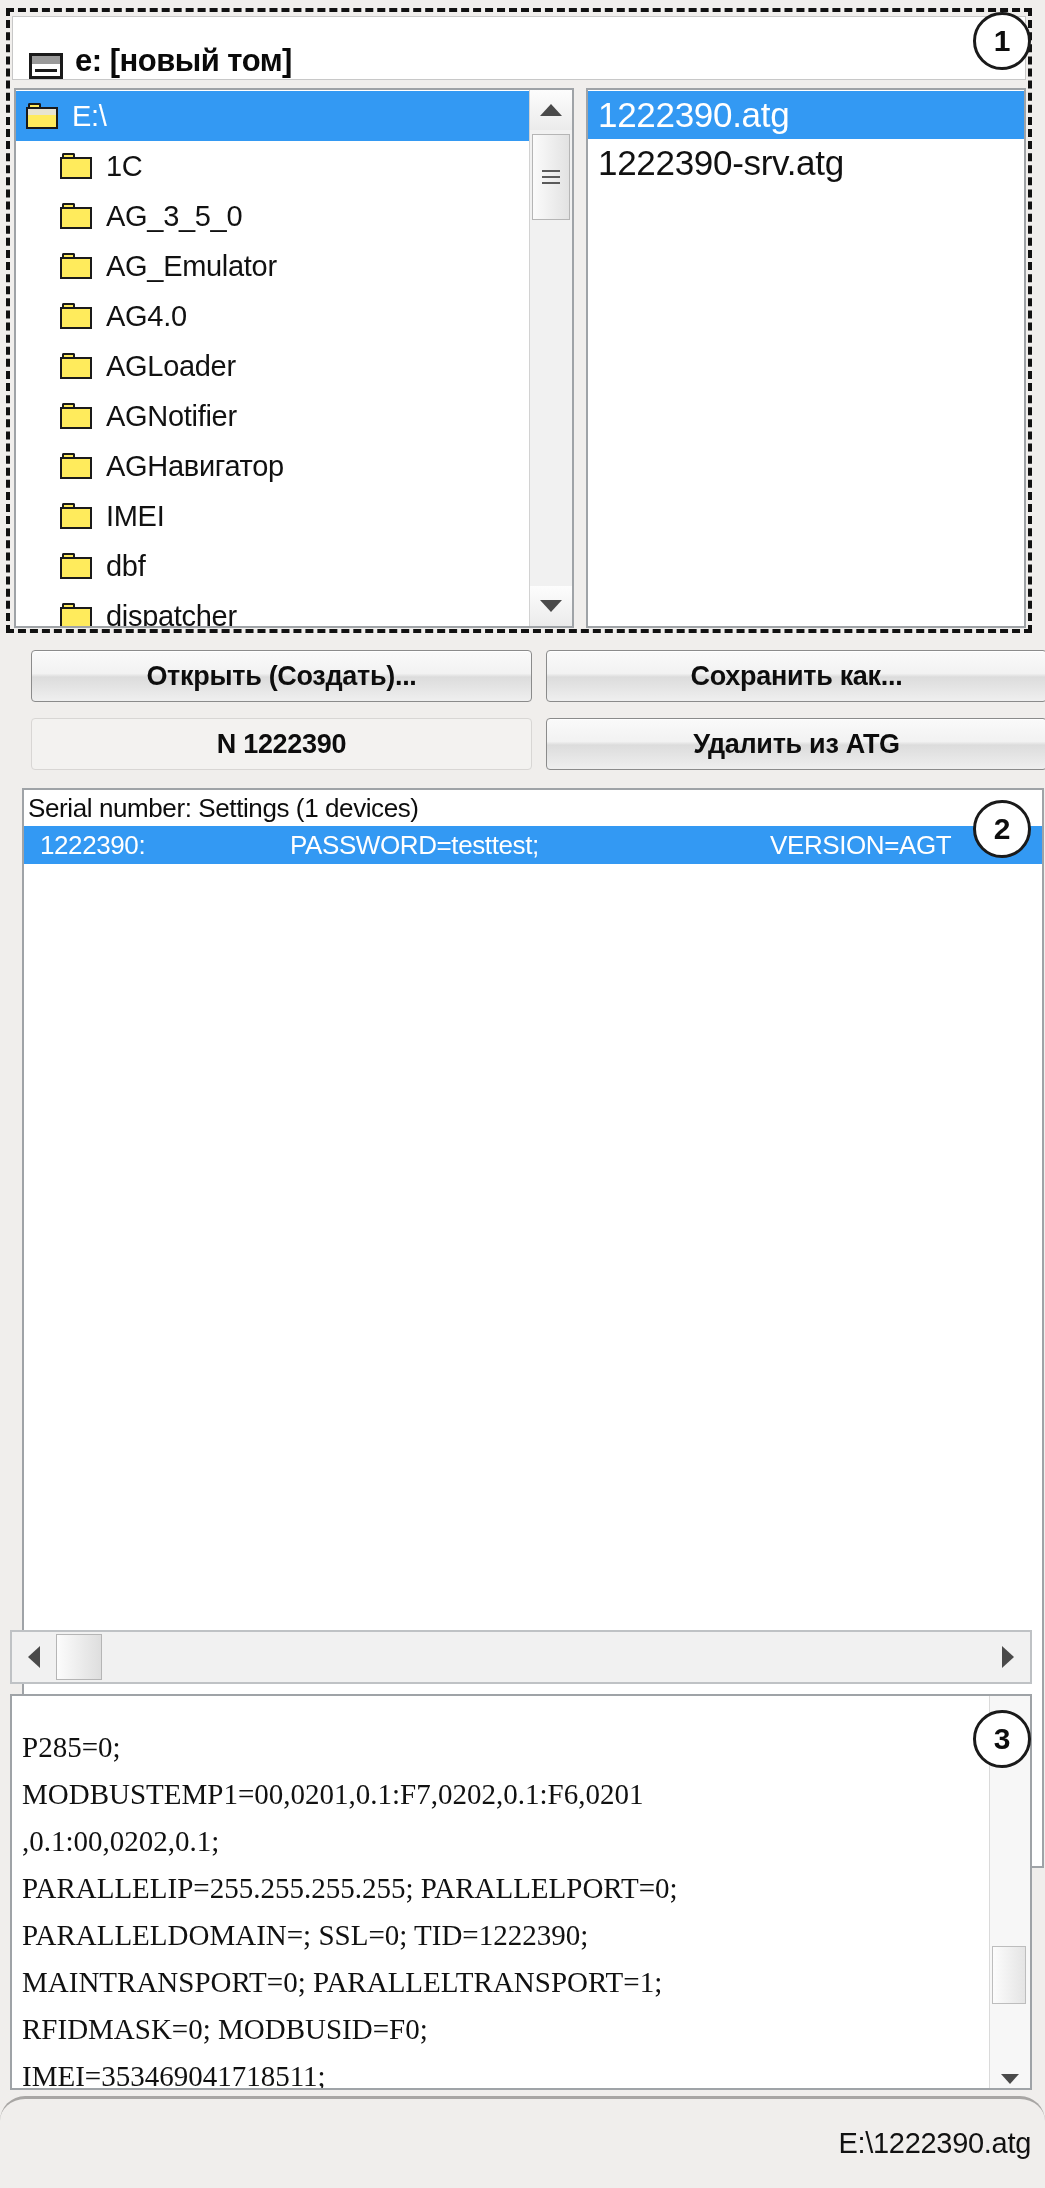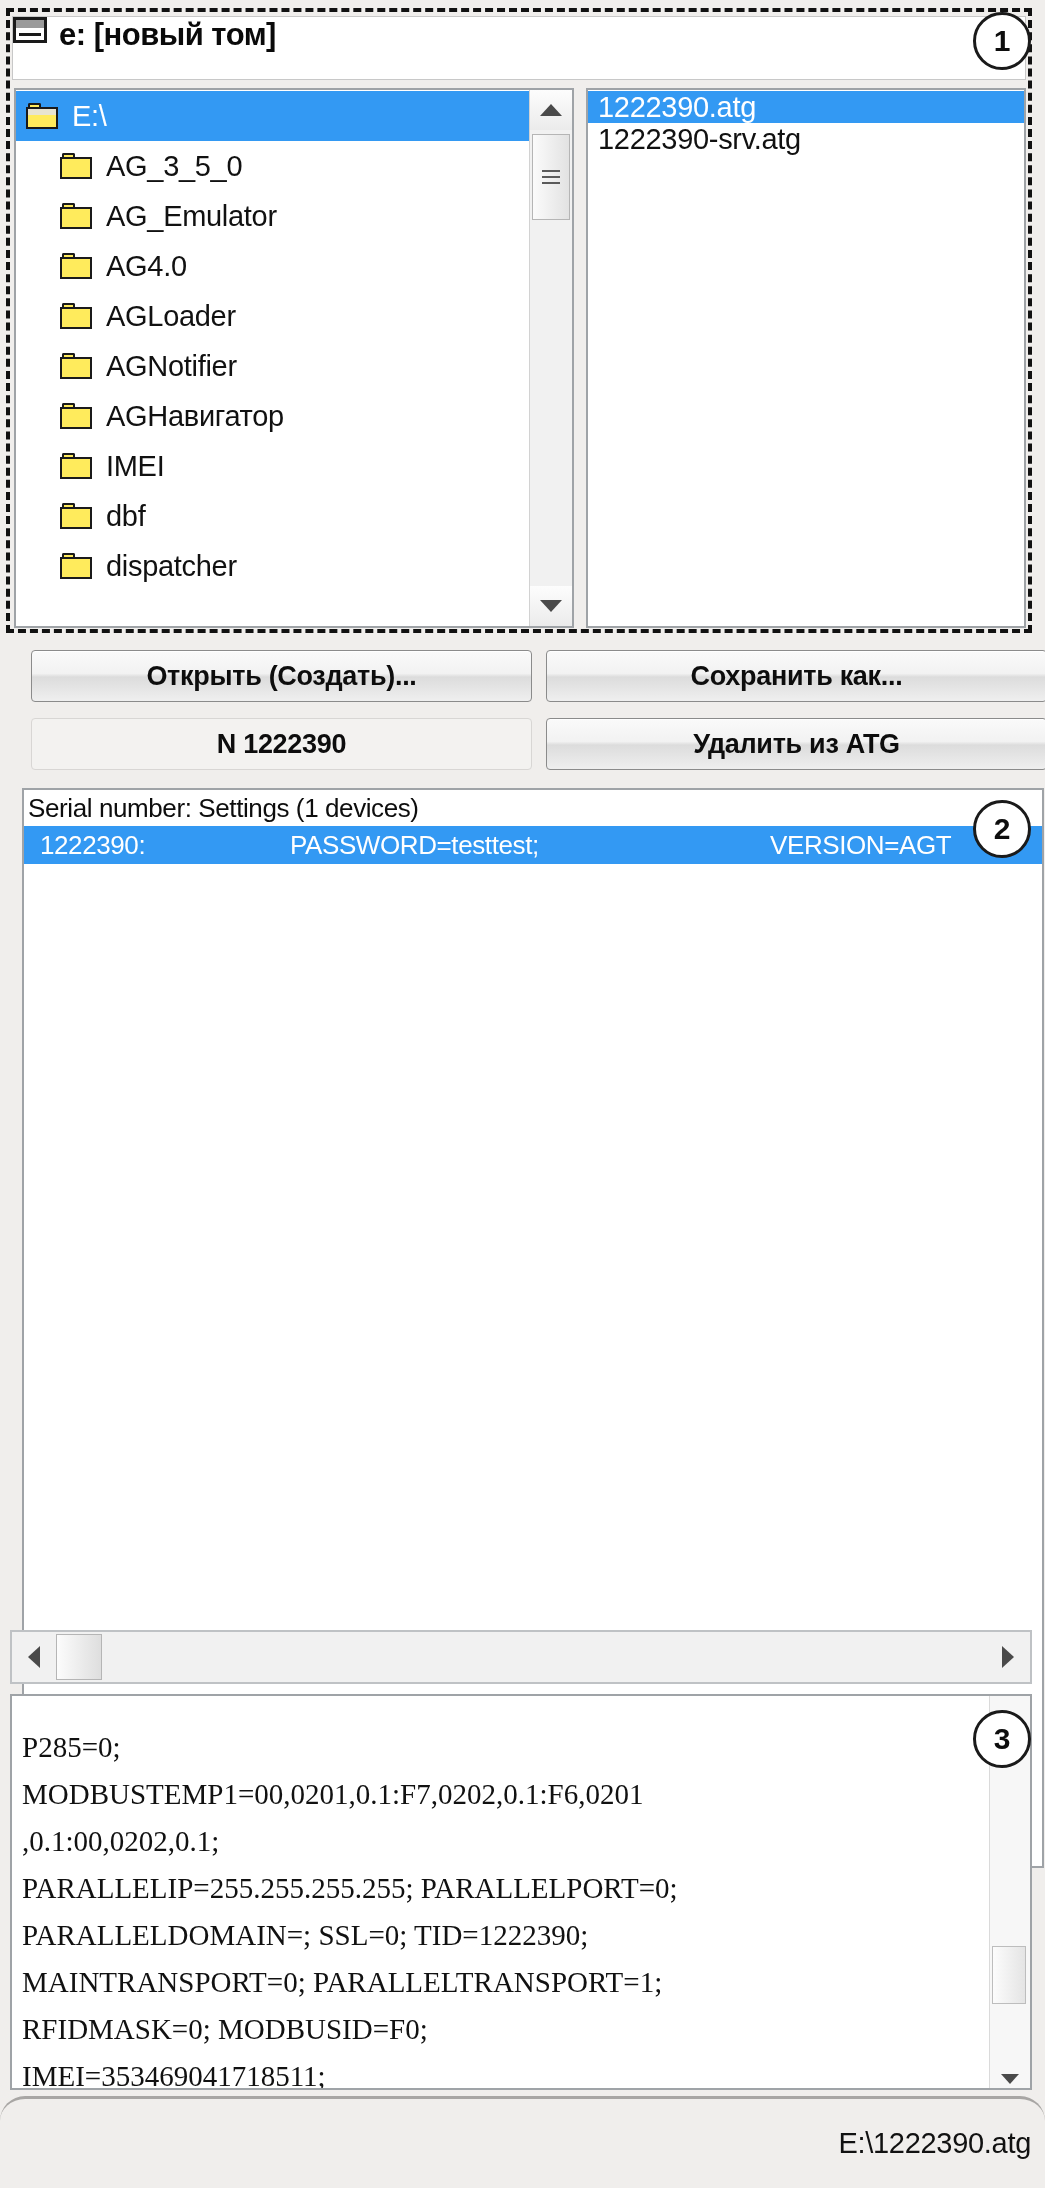--- a/index.html
+++ b/index.html
@@ -61,21 +61,22 @@
   .titlebar {
     position: absolute;
     left: 12px;
     top: 16px;
     width: 1014px;
     height: 64px;
     background: #ffffff;
     border: 1px solid #c8c8c8;
     box-sizing: border-box;
     display: flex;
-    align-items: flex-start;
+    align-items: flex-end;
+    padding-left: 16px;
   }
   .drive-icon {
     width: 34px;
     height: 26px;
     border: 3px solid #1a1a1a;
     background: #ffffff;
     box-sizing: border-box;
     position: relative;
     margin-right: 12px;
     flex: 0 0 auto;
@@ -236,27 +237,27 @@
     top: 88px;
     width: 440px;
     height: 540px;
     background: #ffffff;
     border: 2px solid #9fa3a7;
     box-sizing: border-box;
     overflow: hidden;
     padding-top: 1px;
   }
   .file-row {
-    height: 32px;
+    height: 48px;
     display: flex;
     align-items: center;
     padding-left: 10px;
     white-space: nowrap;
     font-family: "Liberation Sans", sans-serif;
-    font-size: 29px;
+    font-size: 35px;
     color: #111111;
     letter-spacing: -0.3px;
   }
   .file-row.selected {
     background: #3399f3;
     color: #ffffff;
   }
 
   
   .btnrow {
@@ -458,20 +459,27 @@
   </div>
 
   <div class="tree-pane">
     <div class="tree-list">
       <div class="tree-row selected">
         <span class="folder-icon open">
             <span class="tab"></span>
             <span class="body"></span>
           </span>
         <span class="tree-label">E:\</span>
+      </div>
+      <div class="tree-row indent">
+        <span class="folder-icon">
+            <span class="tab"></span>
+            <span class="body"></span>
+          </span>
+        <span class="tree-label">1C</span>
       </div>
       <div class="tree-row indent">
         <span class="folder-icon">
             <span class="tab"></span>
             <span class="body"></span>
           </span>
         <span class="tree-label">AG_3_5_0</span>
       </div>
       <div class="tree-row indent">
         <span class="folder-icon">

